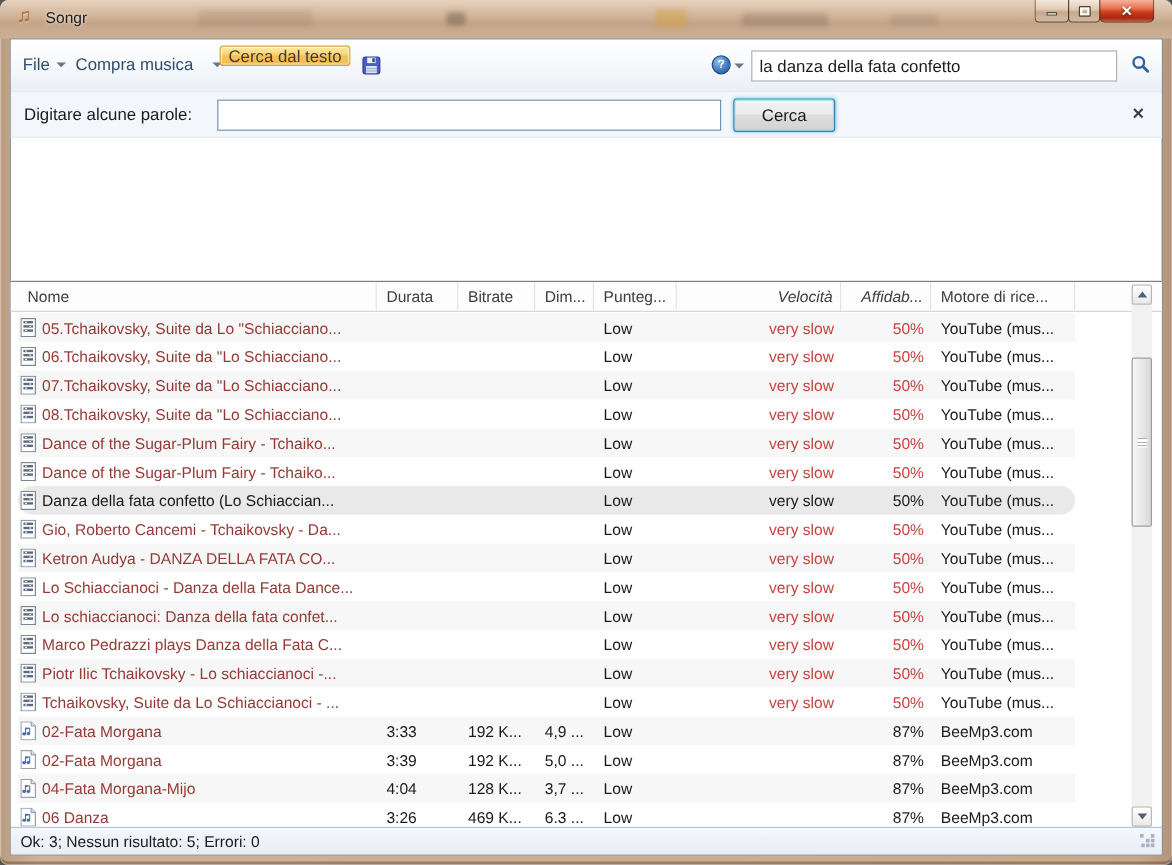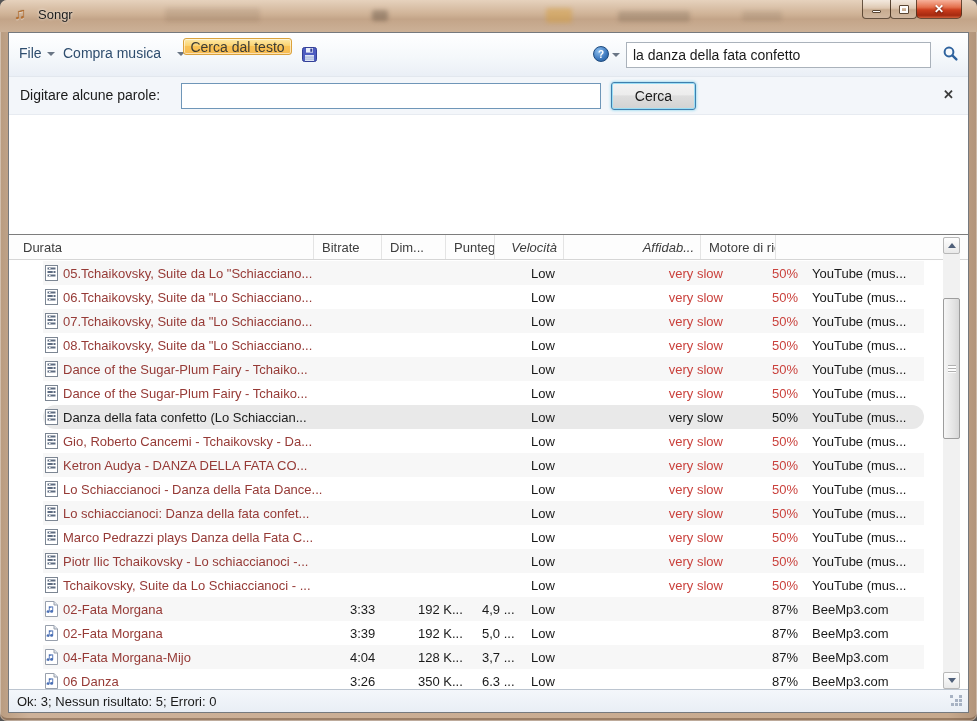--- a/index.html
+++ b/index.html
@@ -78,21 +78,21 @@
   .panel-close { position:absolute; right:14px; top:10px; font-size:13px; font-weight:bold;
     color:#3c3c3c; cursor:pointer; }
   
   .table { position:absolute; left:0; right:0; top:201px; bottom:23px; border-top:1px solid #7d7d7d; background:#fff; }
   .cols { display:grid; grid-template-columns:299px 68px 64px 49px 69px 137px 75px 120px; margin-left:6px; width:881px; }
   .thead { height:25px; border-bottom:1px solid #d6d6d6; background:#fdfdfd; }
   .thead .cols { height:100%; }
   .hcell { font-size:13px; color:#3d3d3d; display:flex; align-items:center;
     border-right:1px solid #e4e4e4; padding:0 8px; white-space:nowrap; overflow:hidden; cursor:pointer; }
   .hcell.a-right { justify-content:flex-end; padding-right:6px;font-style:italic; }
-  .tbody { position:absolute; left:0; right:0; top:26px; bottom:0; overflow:hidden;margin-left:28px; }
+  .tbody { position:absolute; left:0; right:0; top:26px; bottom:0; overflow:hidden; }
   .row { height:24px; align-items:center; font-size:13px; color:#1a1a1a; cursor:pointer; }
   .row:nth-child(odd) { background:#f7f7f7; }
   .row.selected { background:#e9e9e9;border-radius:12px; }
   .cell { padding:0 8px; white-space:nowrap; overflow:hidden; }
   .cell.a-right { text-align:right; padding-right:6px; }
   .cell.name { display:flex; align-items:center; gap:5px; padding-left:2px; }
   .cell .ric { flex:0 0 auto; line-height:0; }
   .txt-red { color:#963a36; }
   .val-red { color:#ca423d; }
   .row.selected .txt-red, .row.selected .val-red { color:#1a1a1a; }
@@ -183,20 +183,21 @@
     <div class="search-panel">
       <label class="sp-label">Digitare alcune parole:</label>
       <input class="sp-input" type="text" value="" style="">
       <button class="btn-cerca">Cerca</button>
       <span class="panel-close">✕</span>
     </div>
 
     <div class="table">
       <div class="thead">
         <div class="cols">
+            <div class="hcell a-left">Nome</div>
             <div class="hcell a-left">Durata</div>
             <div class="hcell a-left">Bitrate</div>
             <div class="hcell a-left">Dim...</div>
             <div class="hcell a-left">Punteg...</div>
             <div class="hcell a-right">Velocità</div>
             <div class="hcell a-right">Affidab...</div>
             <div class="hcell a-left">Motore di rice...</div>
           </div>
       </div>
       <div class="tbody">
@@ -548,21 +549,21 @@
           <div class="row cols">
             <div class="cell a-left name">
               <span class="ric"><svg width="13" height="16" viewBox="0 0 13 16">
                   <path d="M0.5 0.5 H9 L12.5 4 V15.5 H0.5 Z" fill="#fff" stroke="#98a0ad"></path>
                   <path d="M9 0.5 L9 4 L12.5 4" fill="#dfe4ec" stroke="#98a0ad"></path>
                   <path d="M8.2 5.5 l0 5 a1.6 1.3 0 1 1 -0.9 -1.2 l0 -3 l-2.6 0.7 l0 3.6 a1.6 1.3 0 1 1 -0.9 -1.2 l0 -4.2 Z" fill="#4a6fb5"></path>
                 </svg></span>
               <span class="txt-red">06 Danza</span>
             </div>
             <div class="cell a-left">3:26</div>
-            <div class="cell a-left">350 K...</div>
+            <div class="cell a-left">469 K...</div>
             <div class="cell a-left">6.3 ...</div>
             <div class="cell a-left">Low</div>
             <div class="cell a-right"></div>
             <div class="cell a-right">87%</div>
             <div class="cell a-left">BeeMp3.com</div>
           </div>
         </div>
       <div class="vscroll">
         <div class="sb-btn up">
             <span class="arr-up"></span>

